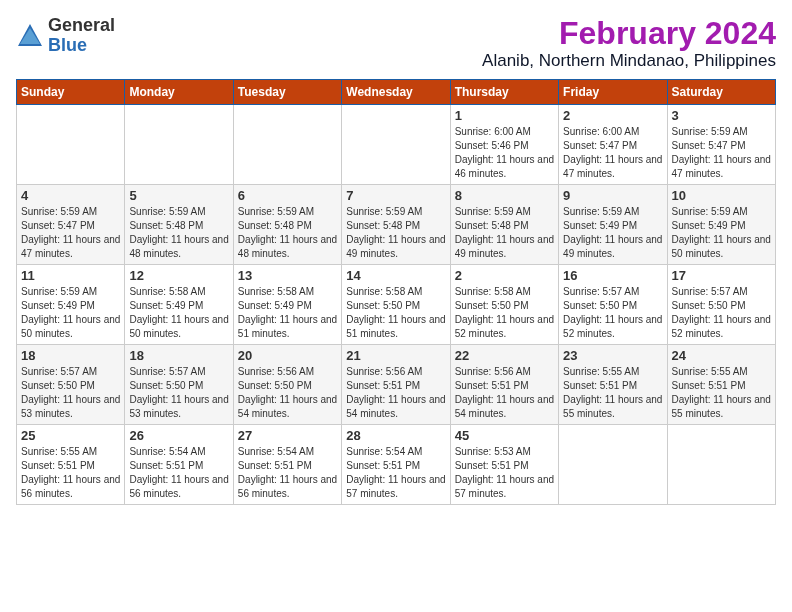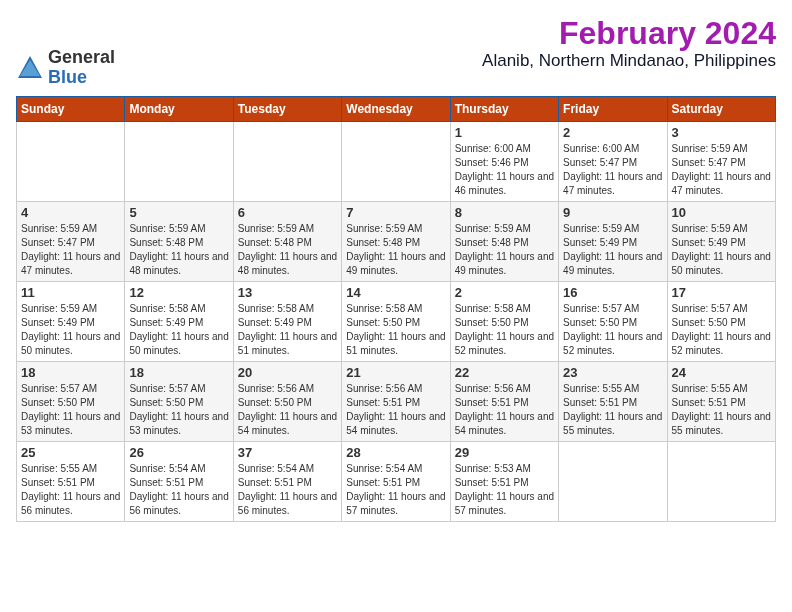--- a/index.html
+++ b/index.html
@@ -13,21 +13,20 @@
     .header {
       display: flex;
       justify-content: space-between;
       align-items: flex-start;
       margin-bottom: 8px;
     }
     .logo {
       display: flex;
       align-items: center;
       gap: 4px;
-      margin-top: 32px;
     }
     .logo-text {
       font-size: 18px;
       font-weight: bold;
       line-height: 1.1;
     }
     .logo-general { color: #333; }
     .logo-blue { color: #2a6db5; }
     .logo-icon {
       width: 28px;
@@ -288,33 +287,33 @@
 Sunset: 5:51 PM
 Daylight: 11 hours and 56 minutes.</div>
         </td>
         <td>
           <span class="day-num">26</span>
           <div class="day-info" style="white-space: pre-line;">Sunrise: 5:54 AM
 Sunset: 5:51 PM
 Daylight: 11 hours and 56 minutes.</div>
         </td>
         <td>
-          <span class="day-num">37</span>
+          <span class="day-num">27</span>
           <div class="day-info" style="white-space: pre-line;">Sunrise: 5:54 AM
 Sunset: 5:51 PM
 Daylight: 11 hours and 56 minutes.</div>
         </td>
         <td>
           <span class="day-num">28</span>
           <div class="day-info" style="white-space: pre-line;">Sunrise: 5:54 AM
 Sunset: 5:51 PM
 Daylight: 11 hours and 57 minutes.</div>
         </td>
         <td>
-          <span class="day-num">29</span>
+          <span class="day-num">45</span>
           <div class="day-info" style="white-space: pre-line;">Sunrise: 5:53 AM
 Sunset: 5:51 PM
 Daylight: 11 hours and 57 minutes.</div>
         </td>
         <td class="empty-cell"></td>
         <td class="empty-cell"></td>
       </tr>
     </tbody>
 </table>
 

